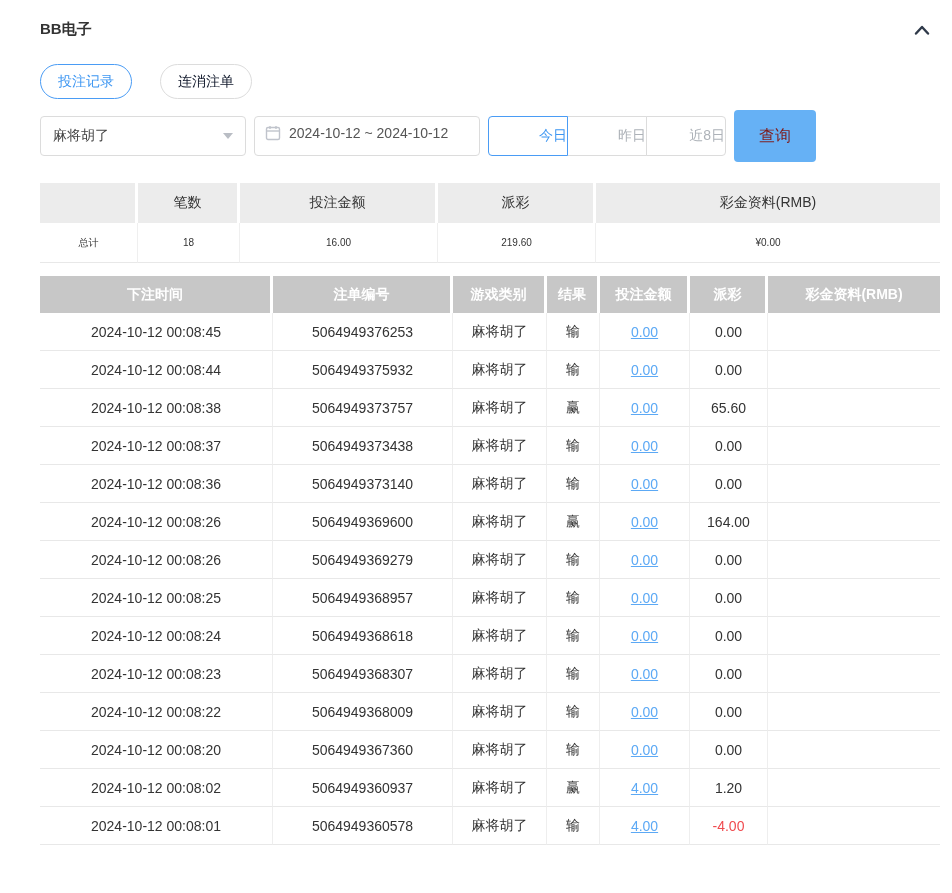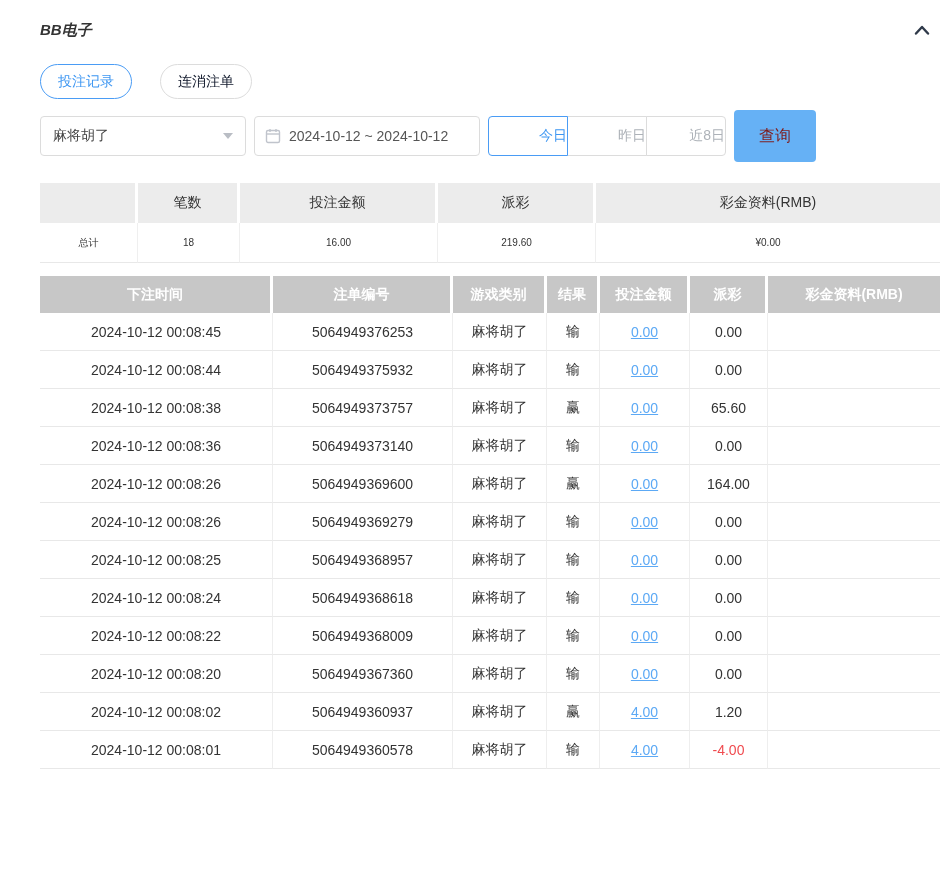--- a/index.html
+++ b/index.html
@@ -16,24 +16,23 @@
     background: #fff;
     padding: 20px 12px 0 40px;
     position: relative;
   }
   .content { width: 900px; }
 
   
   .panel-head {
     display: flex;
     justify-content: space-between;
-    align-items: center;
+    align-items: flex-start;
     height: 20px;
     margin-bottom: 24px;
-    font-style: italic;
   }
   .panel-title { font-size: 15px; font-weight: 700; color: #333; }
   .collapse-btn {
     background: none; border: none; cursor: pointer;
     width: 24px; height: 20px; display: flex; align-items: center; justify-content: center;
     padding: 0; margin-right: 6px;
   }
 
   
   .tabs { display: flex; gap: 28px; margin-bottom: 11px; }
@@ -62,22 +61,22 @@
   }
   .caret {
     width: 0; height: 0;
     border-left: 5px solid transparent;
     border-right: 5px solid transparent;
     border-top: 6px solid #b9bdc4;
   }
   .date-box {
     width: 226px; height: 40px;
     border: 1px solid #dcdcdc; border-radius: 4px;
-    display: flex; align-items: center; gap: 8px;
-    padding: 0 10px;
+    display: flex; align-items: flex-start; gap: 8px;
+    padding: 8px 10px;
     color: #555; background: #fff; cursor: pointer;
     font-size: 14px;
     white-space: nowrap;
   }
   .btn-group { display: flex; }
   .range-btn {
     width: 80px; height: 40px;
     background: #fff;
     border: 1px solid #dcdcdc;
     color: #adb2b8;
@@ -252,20 +251,29 @@
           <tr>
             <td>2024-10-12 00:08:38</td>
             <td>5064949373757</td>
             <td>麻将胡了</td>
             <td>赢</td>
             <td><a class="amt-link">0.00</a></td>
             <td>65.60</td>
             <td></td>
           </tr>
           <tr>
+            <td>2024-10-12 00:08:37</td>
+            <td>5064949373438</td>
+            <td>麻将胡了</td>
+            <td>输</td>
+            <td><a class="amt-link">0.00</a></td>
+            <td>0.00</td>
+            <td></td>
+          </tr>
+          <tr>
             <td>2024-10-12 00:08:36</td>
             <td>5064949373140</td>
             <td>麻将胡了</td>
             <td>输</td>
             <td><a class="amt-link">0.00</a></td>
             <td>0.00</td>
             <td></td>
           </tr>
           <tr>
             <td>2024-10-12 00:08:26</td>
@@ -290,20 +298,29 @@
             <td>5064949368957</td>
             <td>麻将胡了</td>
             <td>输</td>
             <td><a class="amt-link">0.00</a></td>
             <td>0.00</td>
             <td></td>
           </tr>
           <tr>
             <td>2024-10-12 00:08:24</td>
             <td>5064949368618</td>
+            <td>麻将胡了</td>
+            <td>输</td>
+            <td><a class="amt-link">0.00</a></td>
+            <td>0.00</td>
+            <td></td>
+          </tr>
+          <tr>
+            <td>2024-10-12 00:08:23</td>
+            <td>5064949368307</td>
             <td>麻将胡了</td>
             <td>输</td>
             <td><a class="amt-link">0.00</a></td>
             <td>0.00</td>
             <td></td>
           </tr>
           <tr>
             <td>2024-10-12 00:08:22</td>
             <td>5064949368009</td>
             <td>麻将胡了</td>

